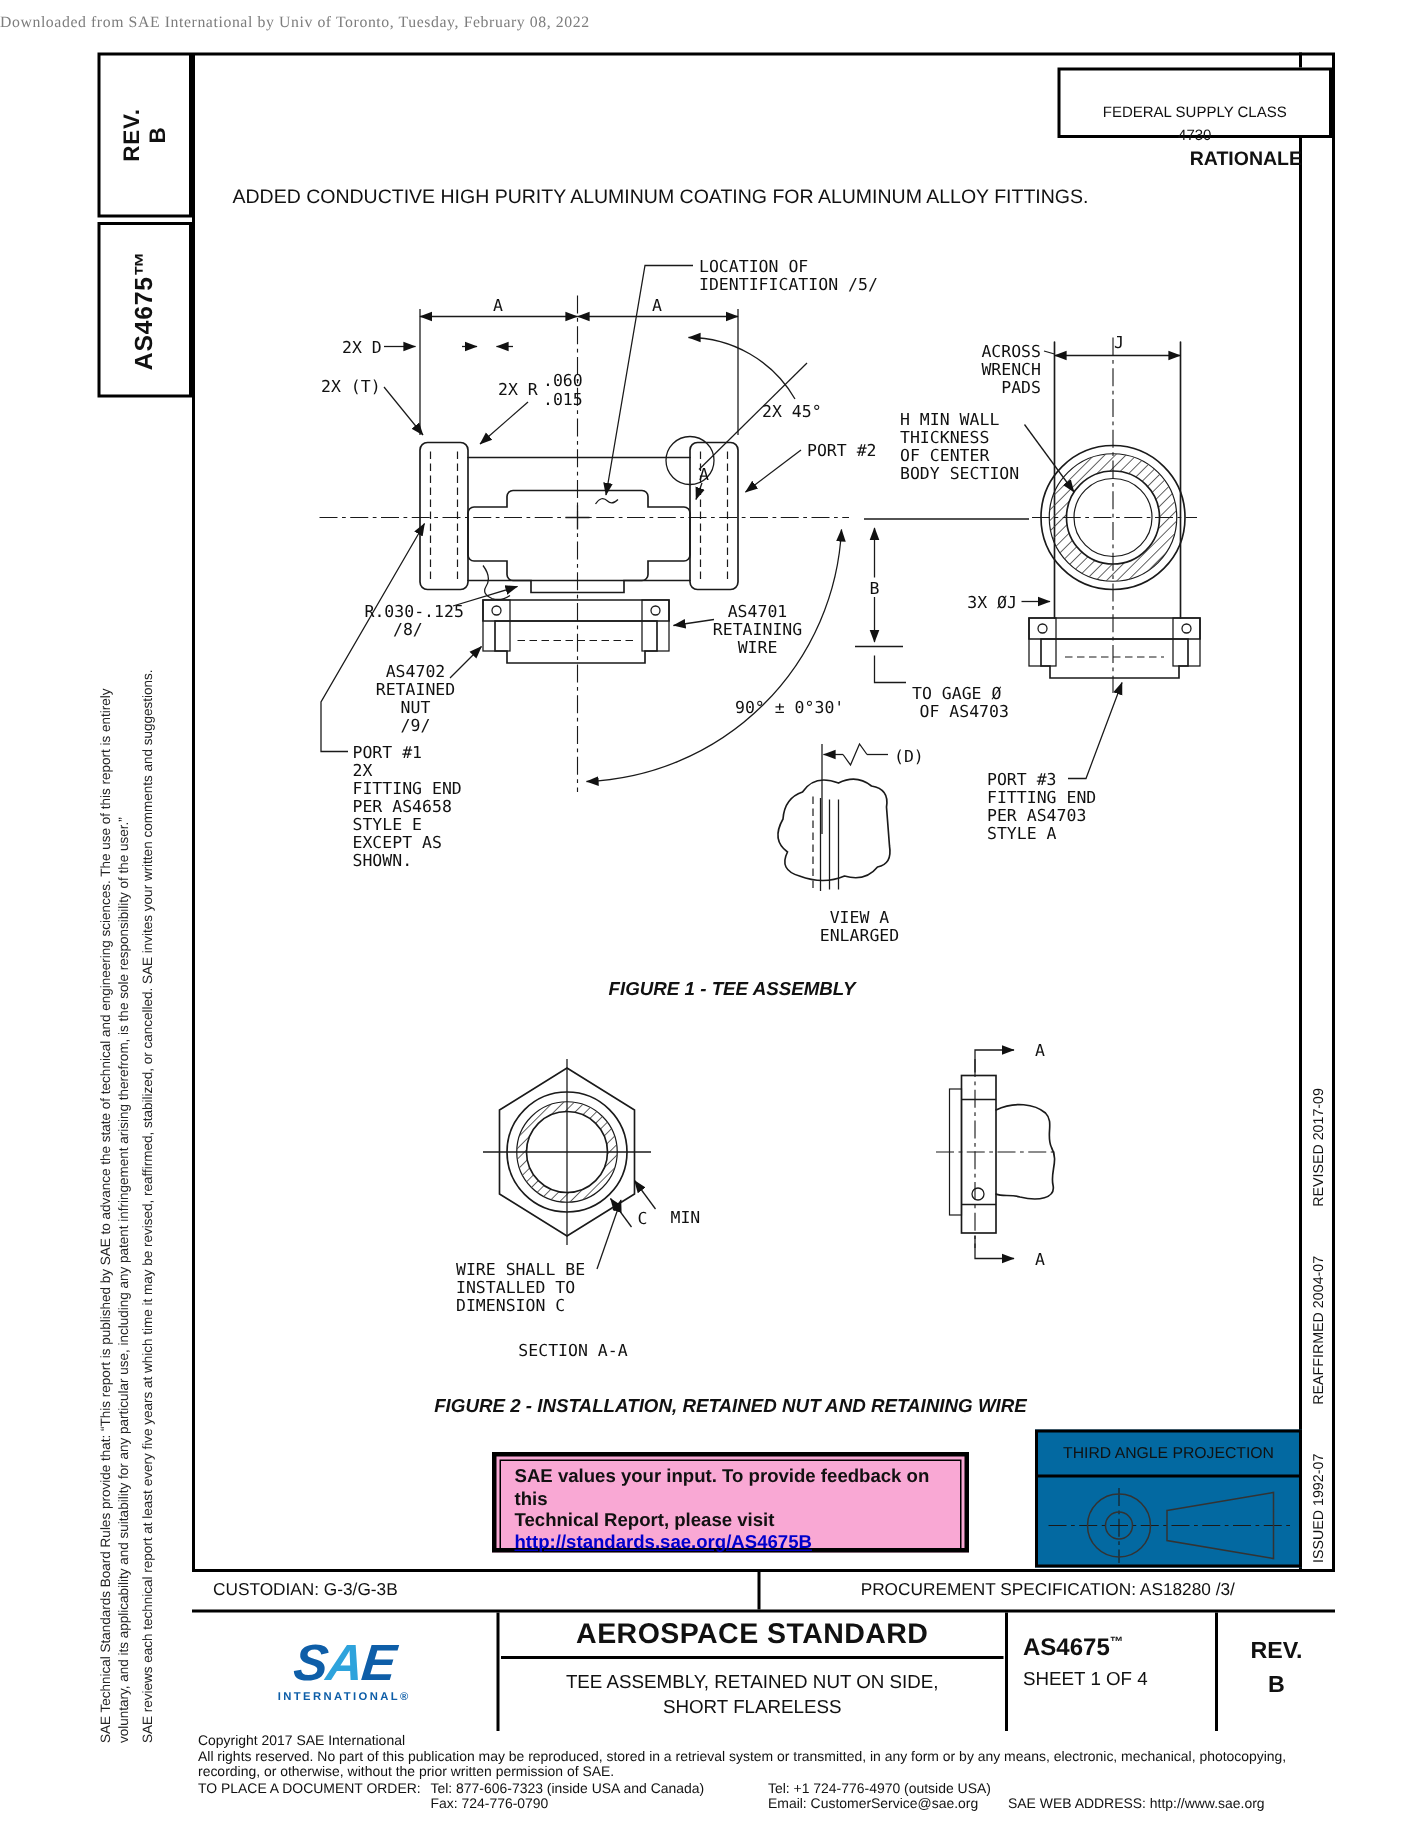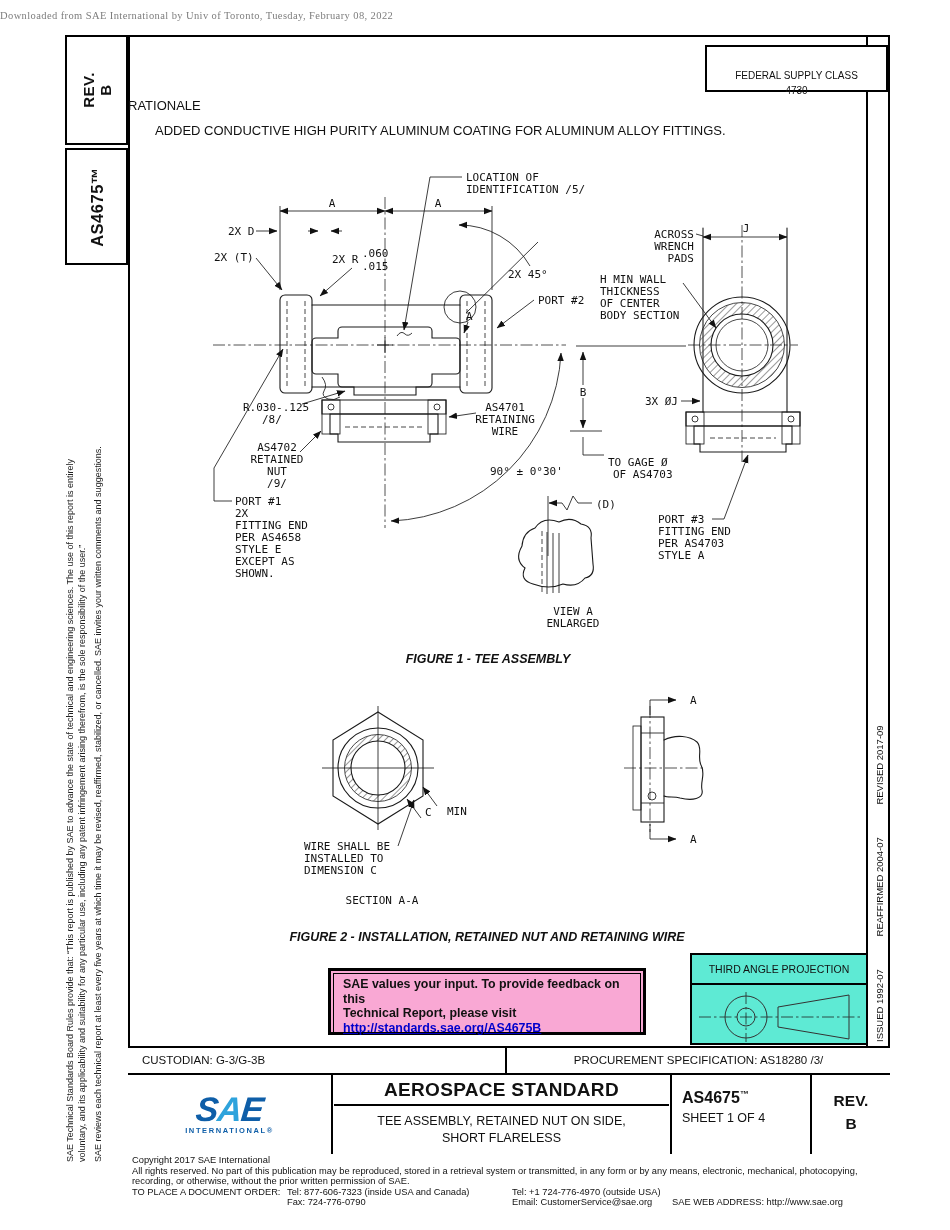--- a/index.html
+++ b/index.html
@@ -24,29 +24,29 @@
   #legal1{left:64px;top:1162px;width:885px;height:24px;}
   #legal2{left:92px;top:1162px;width:885px;height:12px;}
   
   #revhist{left:874px;top:1042px;width:410px;transform-origin:0 0;transform:rotate(-90deg);
            font-size:9.5px;color:#111;white-space:nowrap;}
   #revhist span{margin-right:30px;}
   
   #fscbox{left:705px;top:45px;width:183px;height:47px;border:2px solid #000;box-sizing:border-box;
           background:#fff;text-align:center;font-size:10px;line-height:1.5;padding-top:21px;}
   
-  #rat-title{left:128px;top:98px;width:740px;text-align:left;font-size:13px;}
+  #rat-title{left:128px;top:98px;width:740px;text-align:right;font-size:13px;font-weight:bold;}
   #rat-body{left:155px;top:123px;font-size:13px;}
   
   #fb{left:328px;top:968px;width:318px;height:67px;border:3px solid #000;box-sizing:border-box;background:#f9a8d4;}
   #fb .in{border:1px solid #000;margin:2px;height:55px;padding:3px 0 0 9px;
           font-weight:bold;font-size:12.4px;line-height:1.18;}
   #fb a{color:#0000cc;text-decoration:underline;}
   
-  #proj{left:690px;top:953px;width:178px;height:92px;border:2px solid #000;box-sizing:border-box;background:#5eead4;}
+  #proj{left:690px;top:953px;width:178px;height:92px;border:2px solid #000;box-sizing:border-box;background:#0369a1;}
   #proj .hd{height:28px;line-height:28px;text-align:center;font-size:10.5px;border-bottom:2px solid #000;}
   
   #tb{left:128px;top:1046px;width:762px;height:106px;box-sizing:border-box;border-top:2.5px solid #000;background:#fff;}
   #tb .row1{display:flex;height:27px;border-bottom:2.5px solid #000;box-sizing:border-box;}
   #tb .cust{width:379px;border-right:2.5px solid #000;box-sizing:border-box;line-height:24px;
             padding-left:14px;font-size:11.5px;}
   #tb .proc{flex:1;text-align:center;line-height:24px;font-size:11.5px;}
   #tb .row2{display:flex;height:79px;}
   #tb .cell{box-sizing:border-box;border-right:2.5px solid #000;}
   #tb .logo{width:205px;display:flex;align-items:center;justify-content:center;flex-direction:column;}

